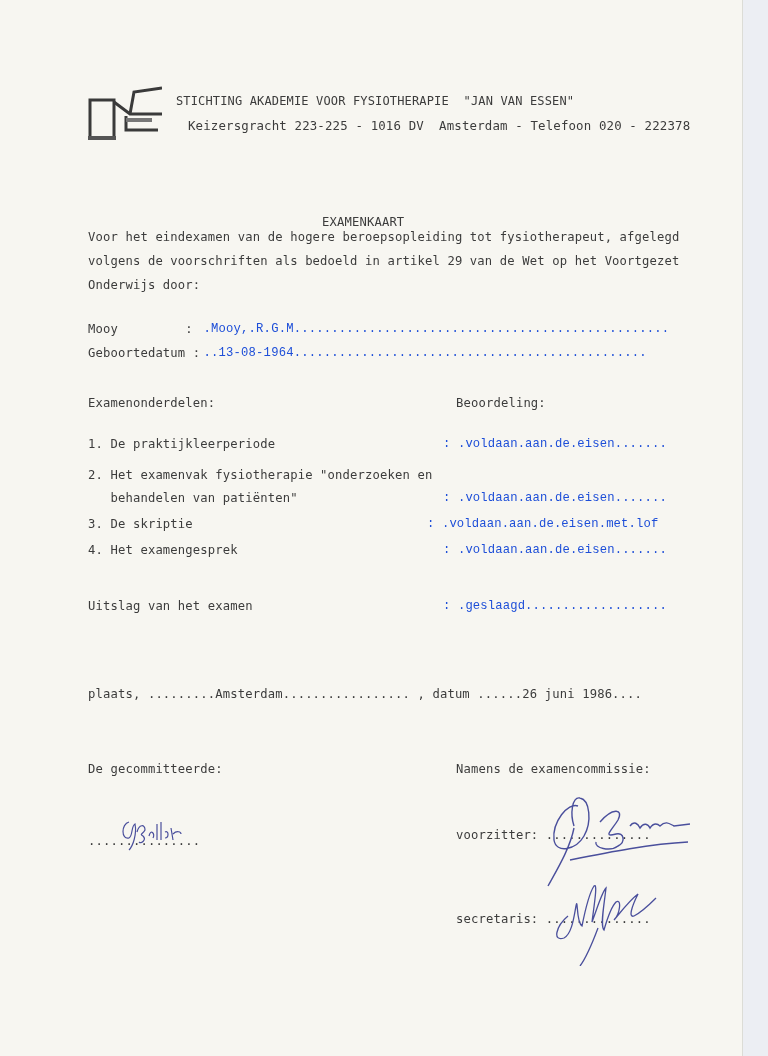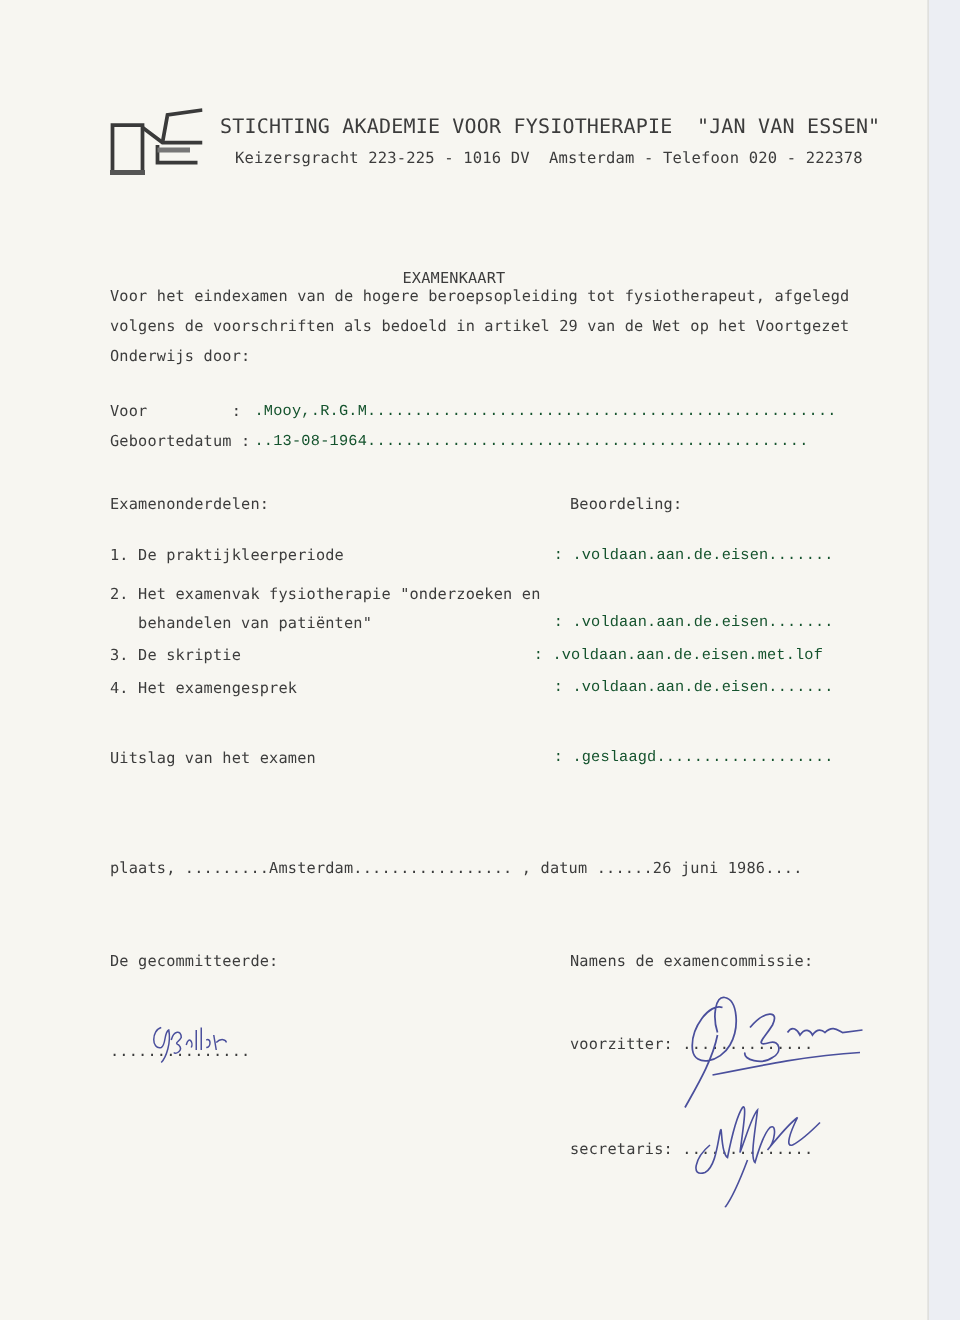--- a/index.html
+++ b/index.html
@@ -15,49 +15,49 @@
       width: 742px; height: 1056px;
       background: #f7f6f1;
     }
     .paper-edge {
       position: absolute; left: 742px; top: 0;
       width: 26px; height: 1056px;
       background: #eceef3;
       border-left: 1px solid #dcdcd6;
     }
     .t { position: absolute; white-space: pre; font-size: 12.2px; letter-spacing: 0.15px; line-height: 14px; color: #3c3c3c; }
-    .hand { font-family: "Liberation Mono", monospace; color: #14532d; }
+    .hand { font-family: "Liberation Mono", monospace; color: #1d4ed8; }
     .logo { position: absolute; left: 86px; top: 86px; width: 76px; height: 58px; }
     .sig { position: absolute; }
   </style>
 </head>
 <body>
 
 <div class="paper"></div>
 <div class="paper-edge"></div>
 
 <svg class="logo" viewBox="0 0 76 58">
   <path d="M4 52 L4 14 L28 14 L28 52 Z" fill="none" stroke="#3a3a3a" stroke-width="3"></path>
   <path d="M2 54 L30 54 L30 50 L2 50 Z" fill="#555"></path>
   <path d="M28 16 L44 28 L76 28" fill="none" stroke="#3a3a3a" stroke-width="3"></path>
   <path d="M44 28 L48 6 L76 2" fill="none" stroke="#3a3a3a" stroke-width="3"></path>
   <path d="M40 30 L40 44 L72 44" fill="none" stroke="#3a3a3a" stroke-width="3"></path>
   <path d="M40 34 L66 34" fill="none" stroke="#777" stroke-width="4"></path>
 </svg>
 
-<div class="t" style="left:176px;top:94px;font-size:16px;">STICHTING AKADEMIE VOOR FYSIOTHERAPIE  "JAN VAN ESSEN"</div>
+<div class="t" style="left:176px;top:94px;font-size:12px;">STICHTING AKADEMIE VOOR FYSIOTHERAPIE  "JAN VAN ESSEN"</div>
 <div class="t" style="left:188px;top:119px;font-size:12.4px;">Keizersgracht 223-225 - 1016 DV  Amsterdam - Telefoon 020 - 222378</div>
 
 <div class="t" style="left:322px;top:180px;margin-top:35px;">EXAMENKAART</div>
 
 <div class="t" style="left:88px;top:230px;">Voor het eindexamen van de hogere beroepsopleiding tot fysiotherapeut, afgelegd</div>
 <div class="t" style="left:88px;top:254px;">volgens de voorschriften als bedoeld in artikel 29 van de Wet op het Voortgezet</div>
 <div class="t" style="left:88px;top:278px;">Onderwijs door:</div>
 
-<div class="t" style="left:88px;top:322px;">Voor         :</div>
+<div class="t" style="left:88px;top:322px;">Mooy         :</div>
 <div class="t hand" style="left:196px;top:322px;letter-spacing:0.2px;"> .Mooy,.R.G.M..................................................</div>
 <div class="t" style="left:88px;top:346px;">Geboortedatum :</div>
 <div class="t hand" style="left:196px;top:346px;letter-spacing:0.2px;text-align:right;"> ..13-08-1964...............................................</div>
 
 <div class="t" style="left:88px;top:396px;">Examenonderdelen:</div>
 <div class="t" style="left:456px;top:396px;">Beoordeling:</div>
 
 <div class="t" style="left:88px;top:437px;">1. De praktijkleerperiode</div>
 <div class="t hand" style="left:443px;top:437px;">: .voldaan.aan.de.eisen.......</div>
 

